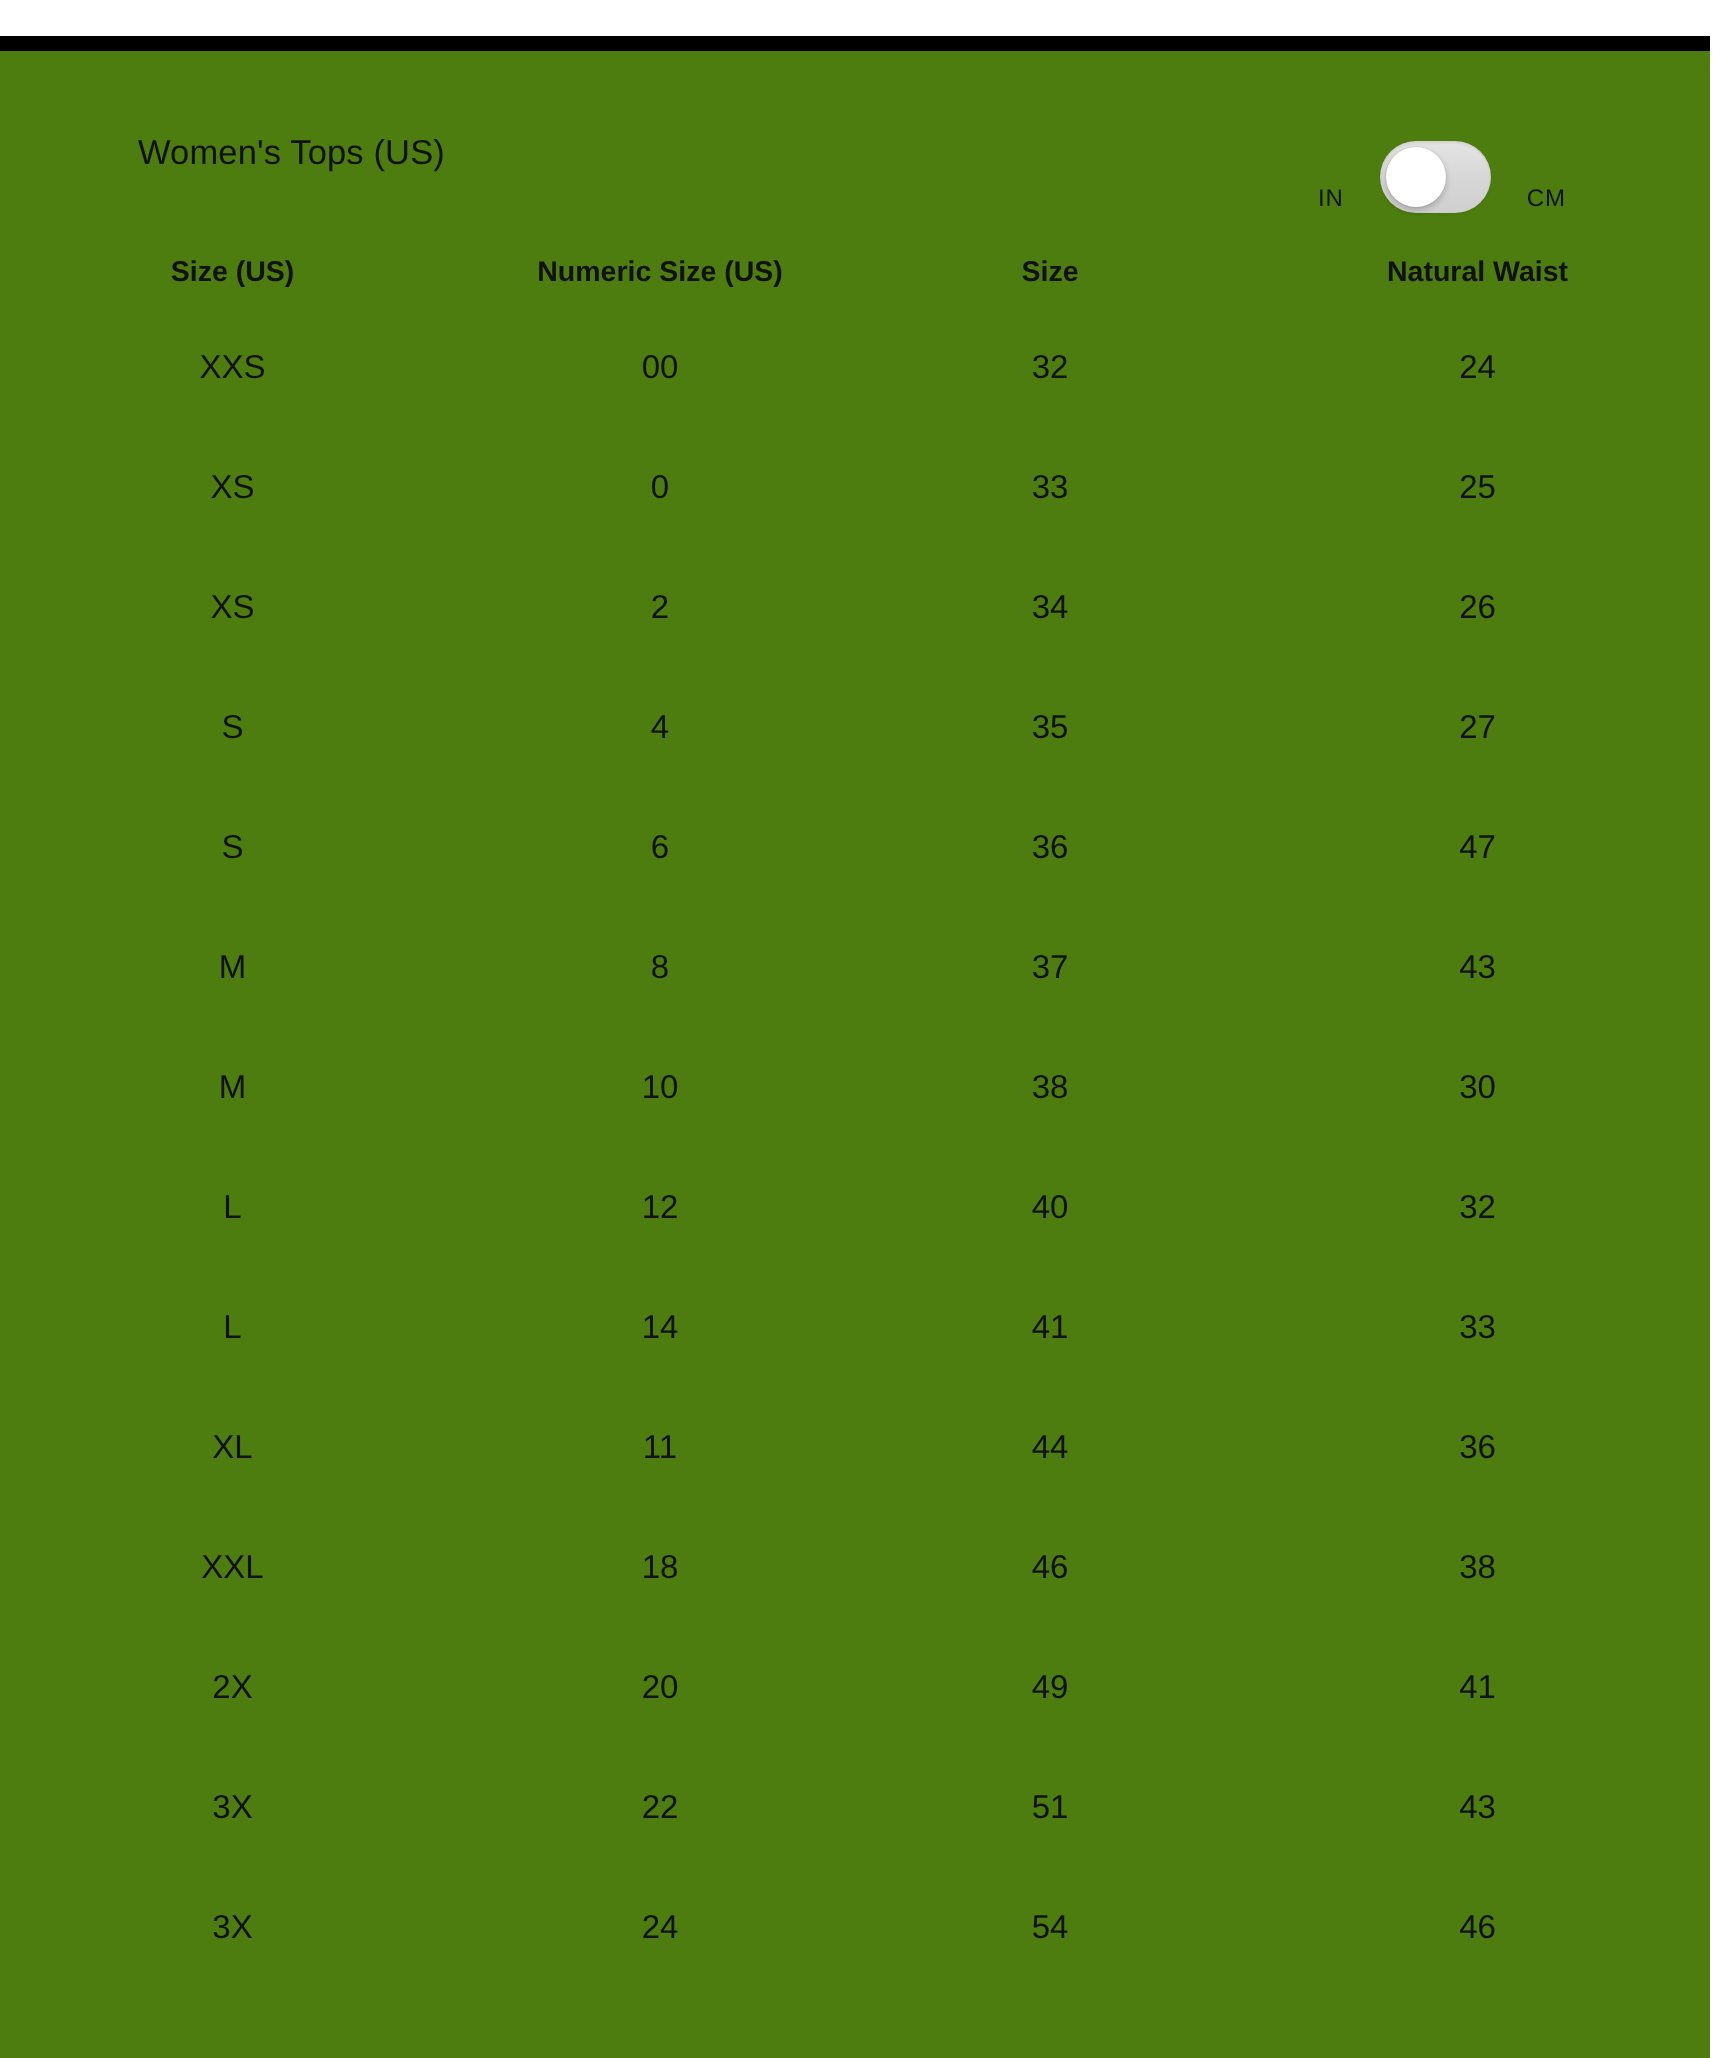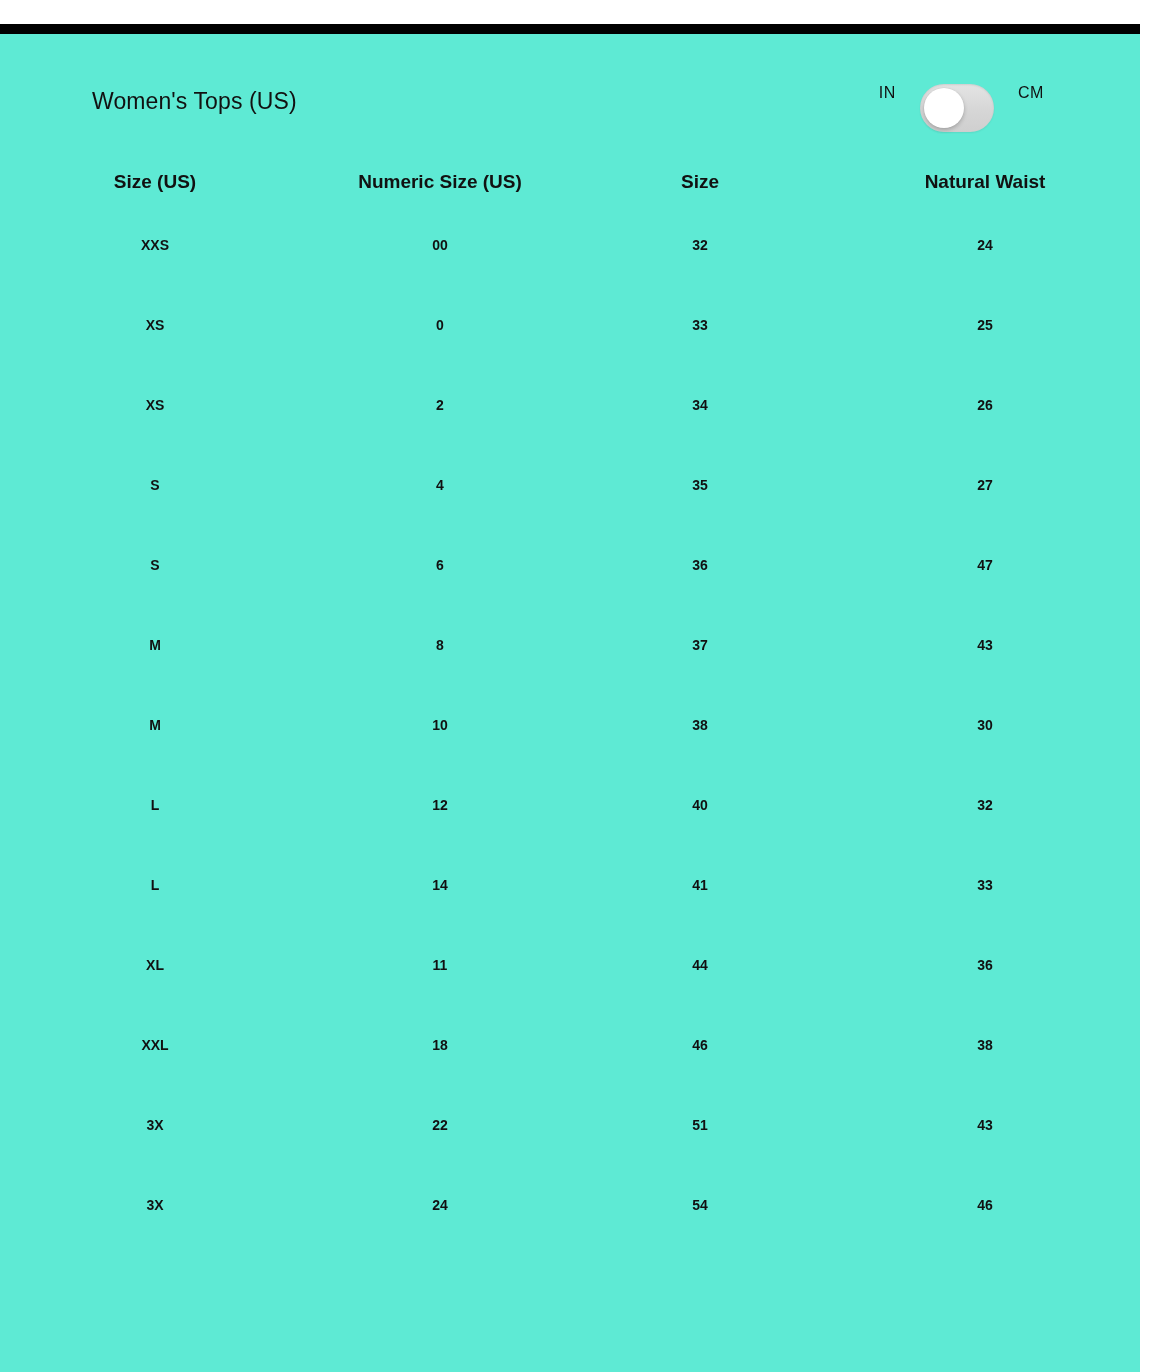--- a/index.html
+++ b/index.html
@@ -36,21 +36,21 @@
     background: #000000;
   }
 
   
   .panel {
     position: absolute;
     left: 0;
     top: 34px;
     width: 1140px;
     height: 1338px;
-    background: #5eead4;
+    background: #4d7c0f;
   }
 
   
   .chart-header {
     position: absolute;
     left: 0;
     top: 0;
     width: 1140px;
     height: 125px;
   }
@@ -66,21 +66,21 @@
     white-space: nowrap;
   }
 
   
   .unit-toggle {
     position: absolute;
     right: 96px;
     top: 50px;
     height: 58px;
     display: flex;
-    align-items: flex-start;
+    align-items: flex-end;
     gap: 24px;
   }
 
   .unit-label {
     font-size: 16px;
     color: #111111;
     letter-spacing: 0.6px;
     white-space: nowrap;
     user-select: none;
   }
@@ -128,22 +128,22 @@
     font-weight: 700;
     color: #111111;
     text-align: center;
     height: 46px;
     vertical-align: middle;
     padding: 0;
     white-space: nowrap;
   }
 
   .size-table td {
-    font-size: 14px;
-    font-weight: 700;
+    font-size: 22px;
+    font-weight: 400;
     color: #111111;
     text-align: center;
     height: 80px;
     vertical-align: middle;
     padding: 0;
     white-space: nowrap;
   }
 
   .size-table tbody tr:first-child td {
     height: 80px;
@@ -246,20 +246,26 @@
             <td>44</td>
             <td>36</td>
           </tr>
           <tr>
             <td>XXL</td>
             <td>18</td>
             <td>46</td>
             <td>38</td>
           </tr>
           <tr>
+            <td>2X</td>
+            <td>20</td>
+            <td>49</td>
+            <td>41</td>
+          </tr>
+          <tr>
             <td>3X</td>
             <td>22</td>
             <td>51</td>
             <td>43</td>
           </tr>
           <tr>
             <td>3X</td>
             <td>24</td>
             <td>54</td>
             <td>46</td>

